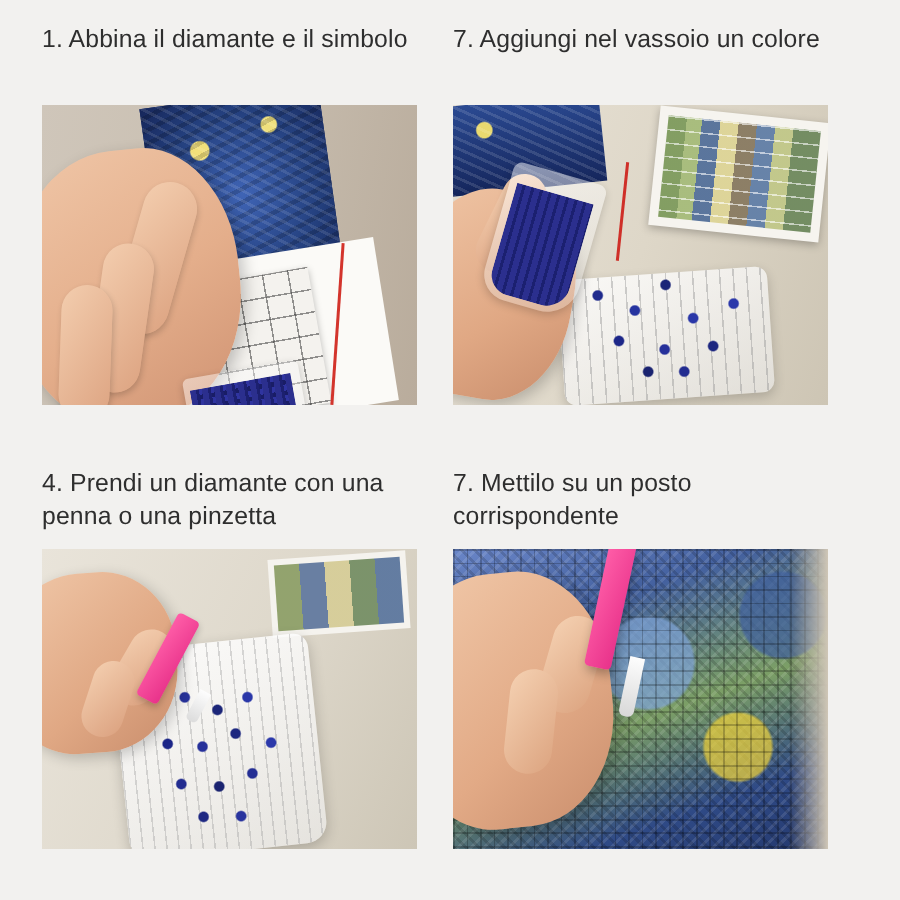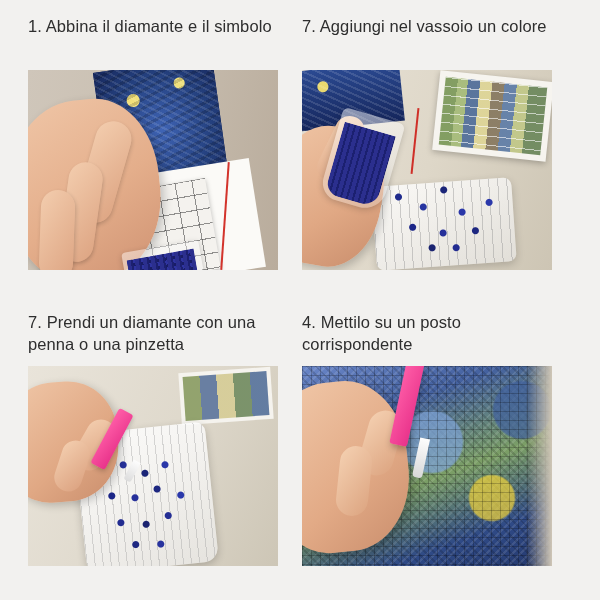--- a/index.html
+++ b/index.html
@@ -437,35 +437,35 @@
       <div class="redline"></div>
       <div class="tray"></div>
       <div class="beads"></div>
       <div class="hand2"></div>
       <div class="thumb"></div>
       <div class="bag2"></div>
     </div>
   </div>
 
   <div class="step">
-    <div class="step-title">7. Prendi un diamante con una penna o una pinzetta</div>
+    <div class="step-title">4. Prendi un diamante con una penna o una pinzetta</div>
     <div class="photo p3">
       <div class="bg-chart"></div>
       <div class="tray3"></div>
       <div class="beads3"></div>
       <div class="hand3"></div>
       <div class="finger3 g1"></div>
       <div class="finger3 g2"></div>
       <div class="pen"></div>
       <div class="pen-tip"></div>
     </div>
   </div>
 
   <div class="step">
-    <div class="step-title">4. Mettilo su un posto corrispondente</div>
+    <div class="step-title">7. Mettilo su un posto corrispondente</div>
     <div class="photo p4">
       <div class="mosaic"></div>
       <div class="grid"></div>
       <div class="canvas-edge"></div>
       <div class="hand4"></div>
       <div class="finger4 h1"></div>
       <div class="finger4 h2"></div>
       <div class="pen4"></div>
       <div class="pen4-tip"></div>
     </div>

